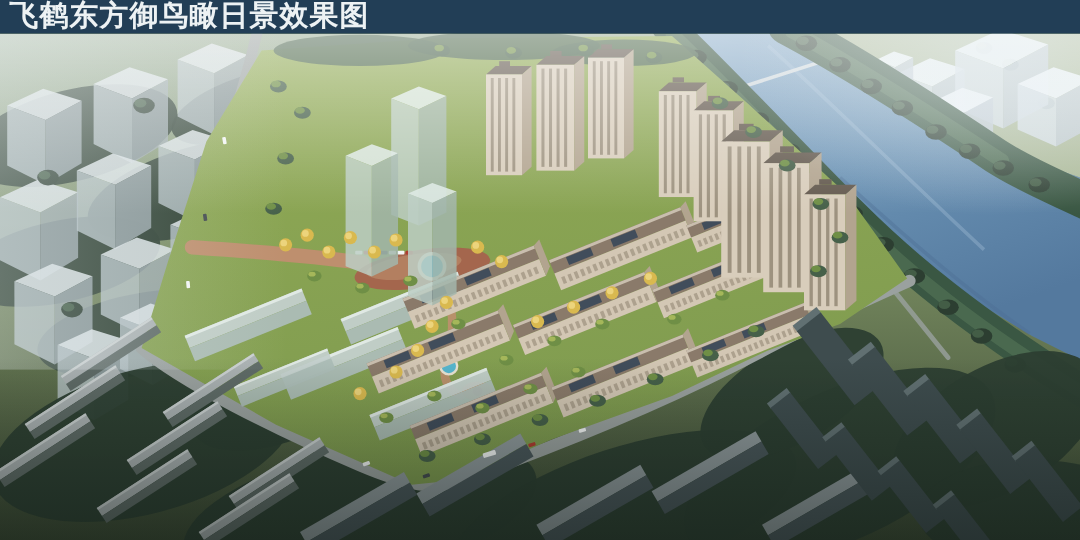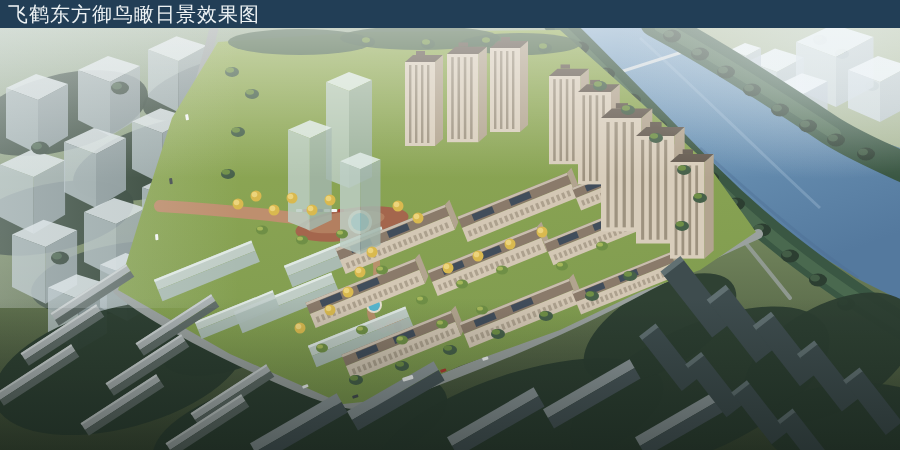--- a/index.html
+++ b/index.html
@@ -1,18 +1,18 @@
 <!DOCTYPE html>
 <html style="--titleBarBg: #223E56; --titleText: #EDF2F4; --groundTop: #9BAE96; --groundMid: #76895F; --groundDark: #3A4833; --farField: #A9B795; --riverLight: #8FB0CC; --riverMid: #6A92B4; --riverDeep: #54799E; --bankTree: #3A5743; --bankTreeLight: #4F6E53; --treeDark: #2C3E31; --treeMid: #466049; --treeBright: #6F8F46; --treeLime: #A5B75A; --autumn: #D9B94F; --autumnLight: #ECD47C; --ghostTop: #D8E0E2; --ghostSideA: #B4C0C4; --ghostSideB: #9DAAAF; --whiteTop: #EEF3F7; --whiteSideA: #D4DDE4; --whiteSideB: #BFCAD3; --glassTop: #DCE8E2; --glassSideA: #BCCEC4; --glassSideB: #A2B6AC; --towerFace: #D8CDBB; --towerSide: #B2A48F; --towerRoof: #63594E; --towerWin: #8F8370; --slabRoof: #8A7A6A; --slabRidge: #C9BEAE; --slabFace: #D3C7B4; --pvPanel: #39485A; --gslabRoof: #C3D0CC; --gslabRidge: #E2EAE6; --gslabFace: #ACBDB7; --rowRoof: #A9B0B1; --rowRidge: #C9CFCF; --rowFace: #5E6A66; --darkSlabRoof: #8E989B; --darkSlabFace: #49565A; --darkTower: #3E4C4E; --darkTowerTop: #617072; --road: #9AA19F; --roadLight: #ACB2B0; --plaza: #A4664D; --plazaPath: #BE8F6E; --pool: #57B6CE; --poolRim: #E9E3D3; --carWhite: #F3F5F5; --carRed: #AF3B2F; --carDark: #454C50; --bridge: #D8DEE0;"><head>
 <meta charset="utf-8">
 <style>
   html,body{margin:0;padding:0;background:#222;}
   .app{position:relative;width:900px;height:450px;overflow:hidden;font-family:"Liberation Sans","DejaVu Sans",sans-serif;background:var(--groundMid);}
   .title-bar{position:absolute;top:0;left:0;width:900px;height:28px;background:var(--titleBarBg);display:flex;align-items:center;z-index:5;}
-  .title-bar h1{margin:0 0 0 8px;font-size:20px;line-height:28px;font-weight:400;color:var(--titleText);letter-spacing:1px;white-space:nowrap;}
+  .title-bar h1{margin:0 0 0 8px;font-size:24px;line-height:28px;font-weight:700;color:var(--titleText);letter-spacing:1px;white-space:nowrap;}
   .scene{position:absolute;top:28px;left:0;}
   svg{display:block;}
   
   .gpt{fill:var(--ghostTop);opacity:.88}.gpa{fill:var(--ghostSideA);opacity:.8}.gpb{fill:var(--ghostSideB);opacity:.8}
   .wpt{fill:var(--whiteTop);opacity:.92}.wpa{fill:var(--whiteSideA);opacity:.85}.wpb{fill:var(--whiteSideB);opacity:.85}
   .glt{fill:var(--glassTop);opacity:.9}.gla{fill:var(--glassSideA);opacity:.85}.glb{fill:var(--glassSideB);opacity:.85}
   
   .tdk{fill:var(--treeDark)}.tmd{fill:var(--treeMid)}.tbr{fill:var(--treeBright)}.tlm{fill:var(--treeLime)}
   .tau{fill:var(--autumn)}.tau2{fill:var(--autumnLight)}
   .mat{fill:var(--treeDark);opacity:.95}

